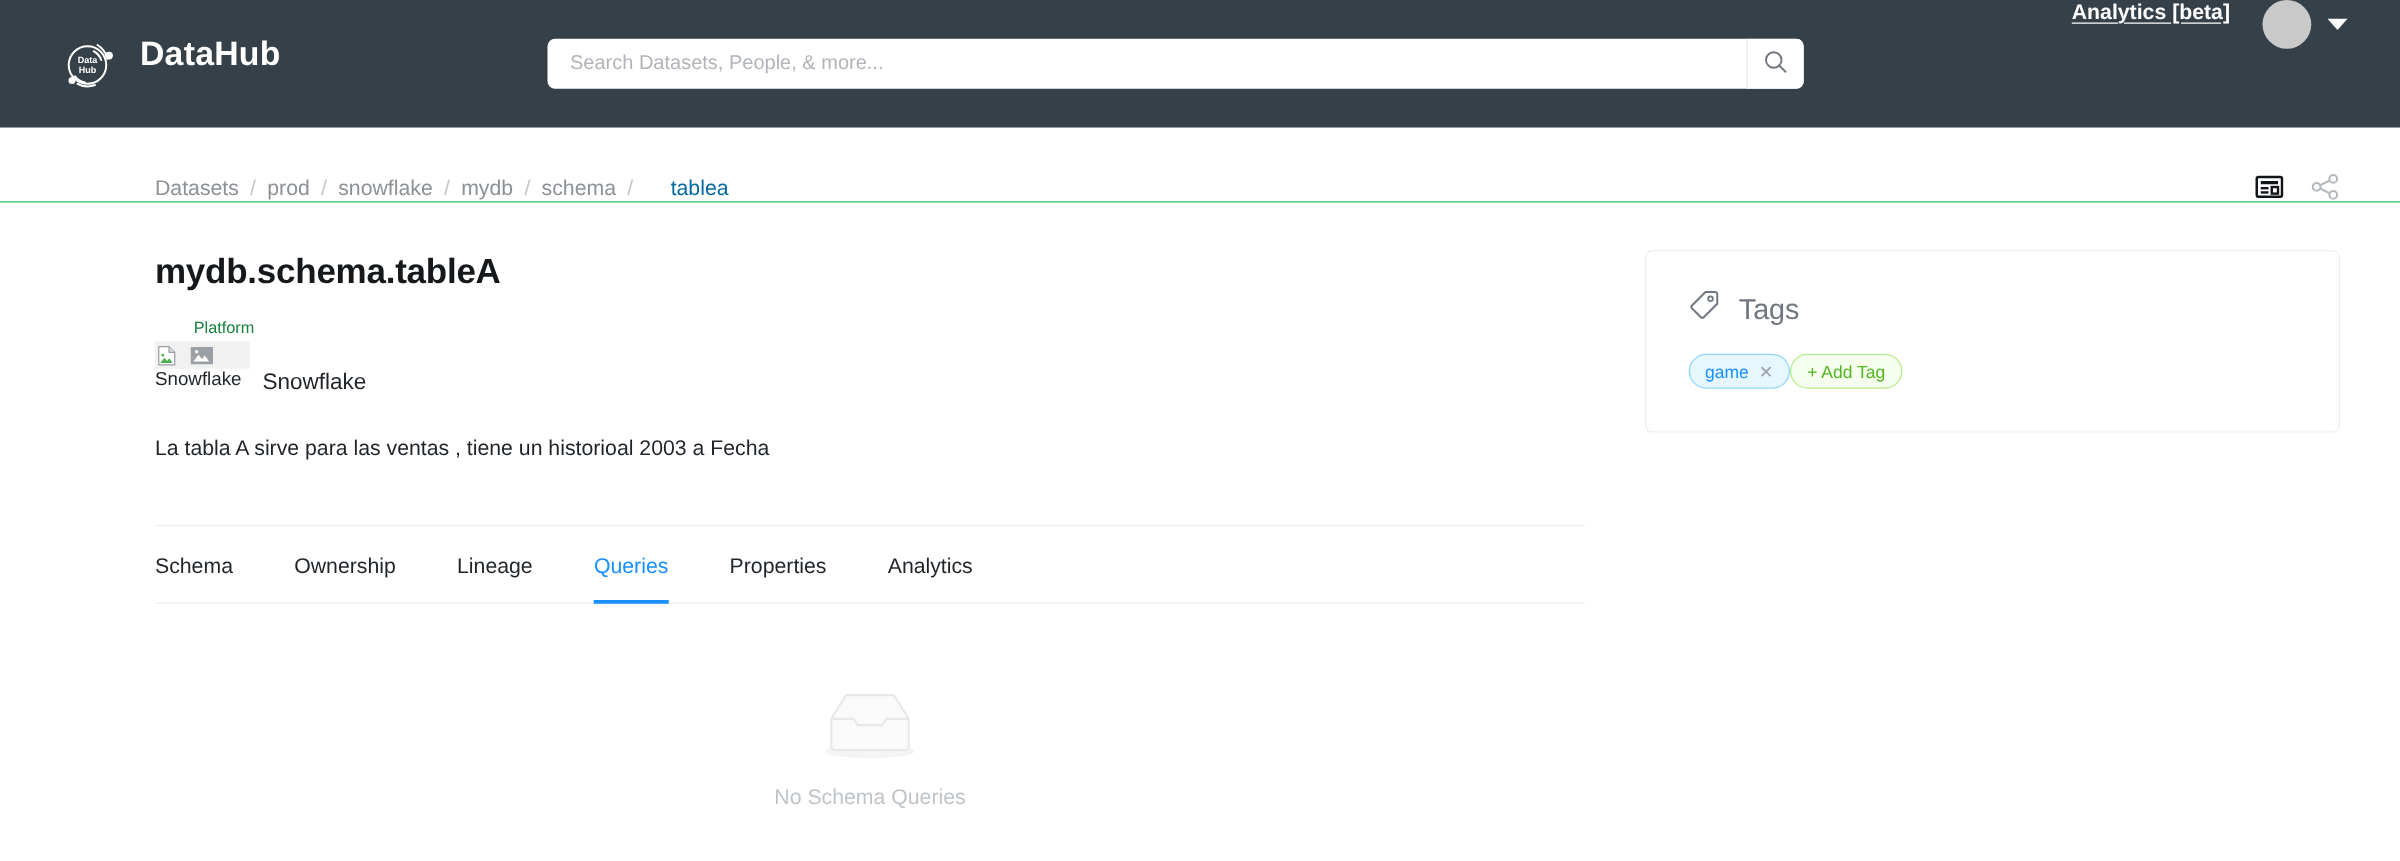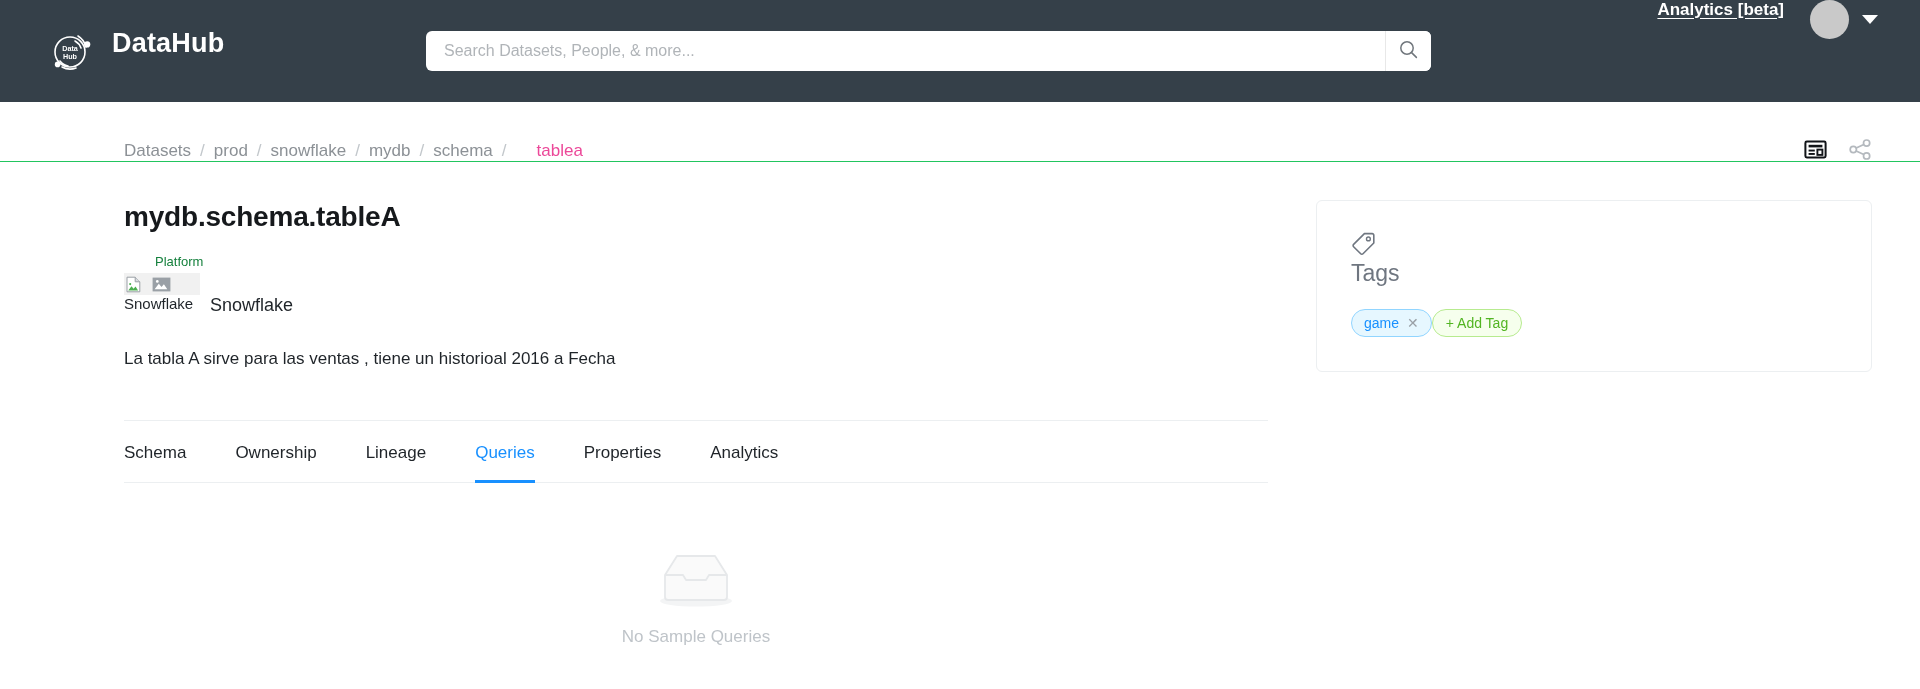--- a/index.html
+++ b/index.html
@@ -41,21 +41,21 @@
   .brand-title {
     color: #ffffff;
     font-size: 27px;
     font-weight: 700;
     letter-spacing: 0.2px;
     white-space: nowrap;
   }
 
   .search-wrap {
     position: absolute;
-    left: 426px;
+    left: 438px;
     top: 31px;
     width: 1005px;
     height: 40px;
     background: #ffffff;
     border-radius: 6px;
     display: flex;
     align-items: stretch;
     overflow: hidden;
   }
 
@@ -140,21 +140,21 @@
     align-items: center;
     font-size: 17px;
     flex: 1 1 auto;
   }
   .crumb {
     color: #8c9196;
     cursor: pointer;
     white-space: nowrap;
   }
   .crumb.current {
-    color: #ec4899;
+    color: #0369a1;
     cursor: default;
     padding-left: 21px;
   }
   .crumb-sep {
     color: #c2c7cb;
     margin: 0 9px;
     user-select: none;
   }
 
   .breadcrumb-actions {
@@ -269,23 +269,22 @@
 
   
   .card {
     border: 1px solid #eceff1;
     border-radius: 6px;
     background: #ffffff;
     padding: 30px 34px 34px 34px;
   }
   .card-head {
     display: flex;
-    align-items: flex-start;
-    gap: 0;
-    flex-direction: column;
+    align-items: flex-end;
+    gap: 15px;
   }
   .card-title {
     font-size: 23px;
     color: #6f7680;
     font-weight: 400;
   }
   .tag-list {
     margin-top: 22px;
     display: flex;
     align-items: center;
@@ -442,42 +441,42 @@
             <rect x="0.6" y="0.6" width="17.8" height="13.8" fill="#9aa0a6"></rect>
             <path d="M2.6 12.2l4.2-5.4 2.7 3.3 2.4-2.8 3.4 4.9z" fill="#ffffff"></path>
             <circle cx="5.3" cy="4.4" r="1.35" fill="#ffffff"></circle>
           </svg>
         </span>
         <span class="alt-text">Snowflake</span>
       </span>
       <span class="platform-name">Snowflake</span>
     </div>
 
-    <div class="description">La tabla A sirve para las ventas , tiene un historioal 2016 a Fecha</div>
+    <div class="description">La tabla A sirve para las ventas , tiene un historioal 2003 a Fecha</div>
 
     <div class="tabs-divider"></div>
 
     <div class="tabs">
       <div class="tab">Schema</div>
       <div class="tab">Ownership</div>
       <div class="tab">Lineage</div>
       <div class="tab active">Queries</div>
       <div class="tab">Properties</div>
       <div class="tab">Analytics</div>
     </div>
 
     <div class="empty-state">
       <span>
         <svg width="88" height="64" viewBox="0 0 88 64" aria-hidden="true">
           <ellipse cx="44" cy="54" rx="36" ry="5.6" fill="#f3f4f5"></ellipse>
           <path d="M13 28 L25 9 H63 L75 28 V50 A3 3 0 0 1 72 53 H16 A3 3 0 0 1 13 50 Z" fill="#fafafa" stroke="#e6e8ea" stroke-width="1.8" stroke-linejoin="round"></path>
           <path d="M13 28 H31 L34 33 H54 L57 28 H75" fill="none" stroke="#e6e8ea" stroke-width="1.8" stroke-linejoin="round"></path>
         </svg>
       </span>
-      <span class="empty-text">No Sample Queries</span>
+      <span class="empty-text">No Schema Queries</span>
     </div>
 
   </div>
 
   <div class="right-col">
     <div class="card">
       <div class="card-head">
         <span>
           <svg width="25" height="25" viewBox="0 0 25 25" aria-hidden="true">
             <path d="M13.4 2.6 H21.2 A1.6 1.6 0 0 1 22.8 4.2 V12 L12 22.8 A1.6 1.6 0 0 1 9.7 22.8 L2.6 15.7 A1.6 1.6 0 0 1 2.6 13.4 Z" fill="none" stroke="#6f7680" stroke-width="1.6" stroke-linejoin="round"></path>

